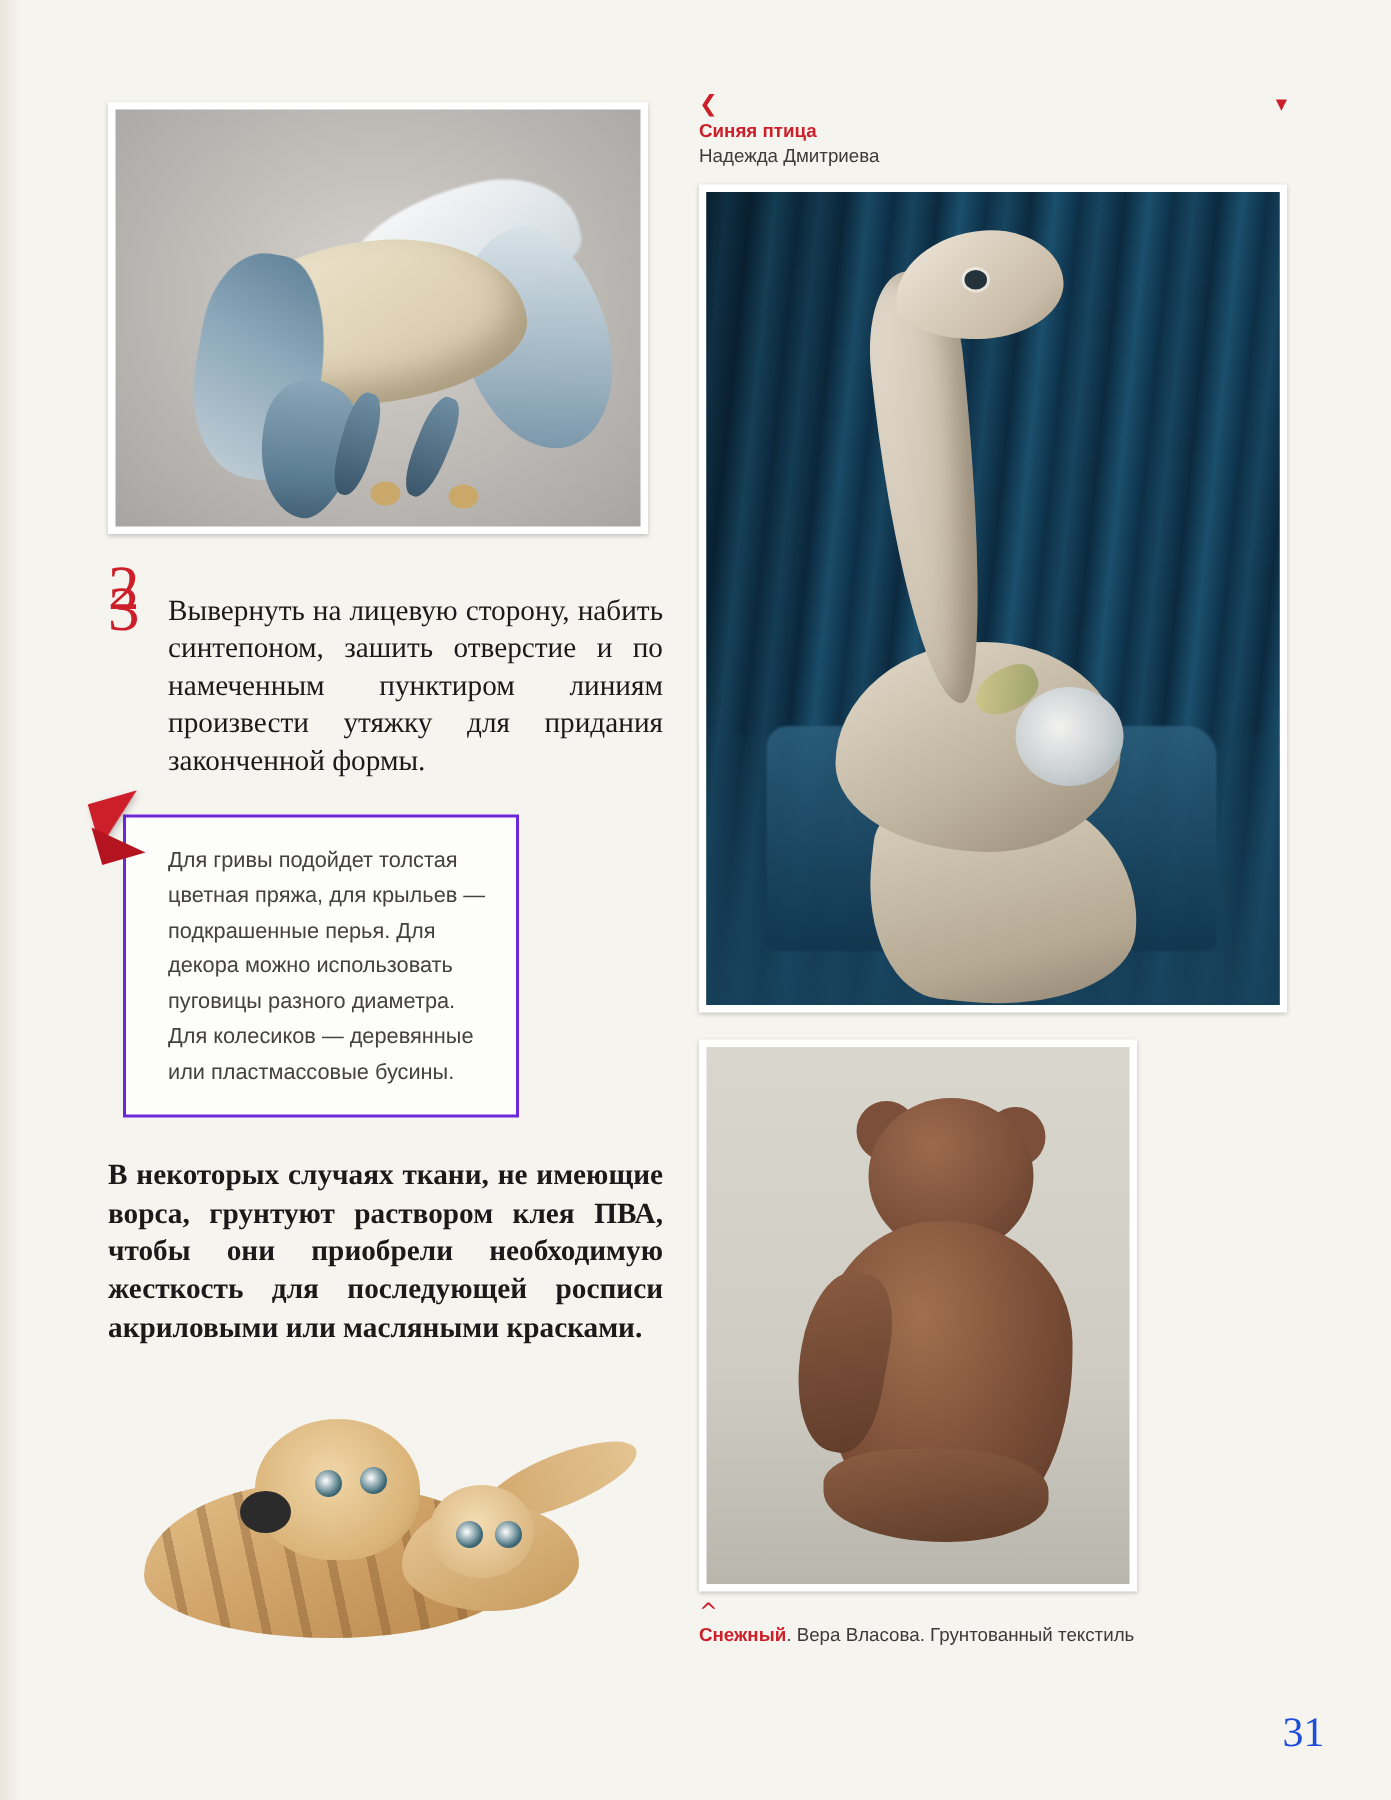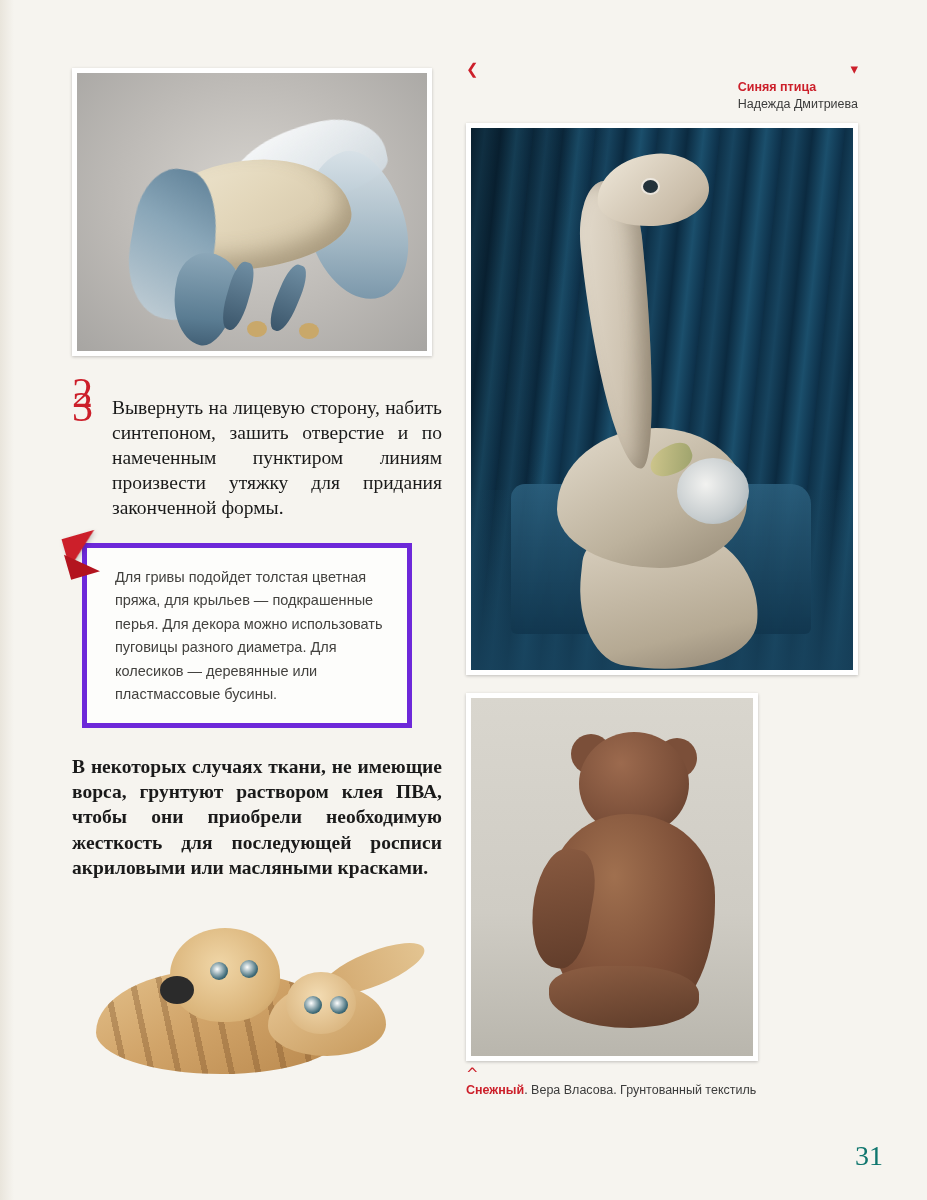--- a/index.html
+++ b/index.html
@@ -308,26 +308,25 @@
   }
   .cat-eye.ce1 { left: 138px; top: 62px; }
   .cat-eye.ce2 { left: 168px; top: 60px; }
   .cat-eye.ce3 { left: 232px; top: 96px; }
   .cat-eye.ce4 { left: 258px; top: 96px; }
 
   
   .caption-row {
     display: flex;
     justify-content: space-between;
-    align-items: flex-end;
+    align-items: center;
     font-family: "Liberation Sans", sans-serif;
     font-size: 12.5px;
     line-height: 1.35;
     color: #3b3b3b;
-    flex-direction: column;
   }
   .caption-red {
     color: #cc1f2a;
     font-weight: bold;
   }
   .cap-left { text-align: left; }
   .cap-right { text-align: right; }
   .arrow {
     color: #cc1f2a;
     font-size: 15px;
@@ -373,29 +372,29 @@
   .step p {
     margin: 0;
     font-size: 19.5px;
     line-height: 1.28;
     text-align: justify;
   }
 
   
   .tipbox {
     position: relative;
-    border: 5px solid #6d28d9;
+    border: 2px solid #6d28d9;
     background: #fdfdfb;
     padding: 18px 20px 16px 28px;
     margin: 22px 0 26px 10px;
     font-family: "Liberation Sans", sans-serif;
     font-size: 14.5px;
     line-height: 1.62;
     color: #43423f;
-    width: 330px;
+    width: 264px;
     box-sizing: border-box;
   }
   .tip-ribbon {
     position: absolute;
     left: -22px;
     top: -14px;
     width: 0; height: 0;
     border-left: 34px solid #cc1f2a;
     border-bottom: 30px solid transparent;
     transform: rotate(-16deg);
@@ -409,21 +408,21 @@
     border-left: 30px solid #b3141f;
     border-top: 26px solid transparent;
     transform: rotate(-16deg);
   }
 
   
   .page-num {
     position: absolute;
     right: 44px;
     bottom: 28px;
-    color: #0f766e;
+    color: #1d4ed8;
     font-size: 28px;
     font-family: "Liberation Serif", serif;
   }
 </style>
 </head>
 <body>
 
 <div class="page">
   <div class="edge-left"></div>
 

